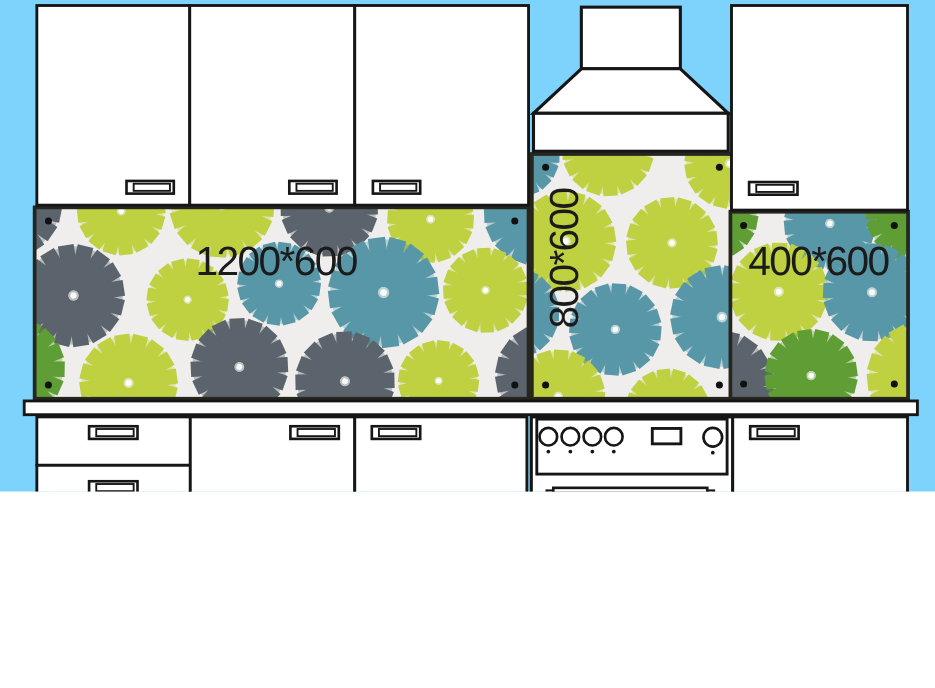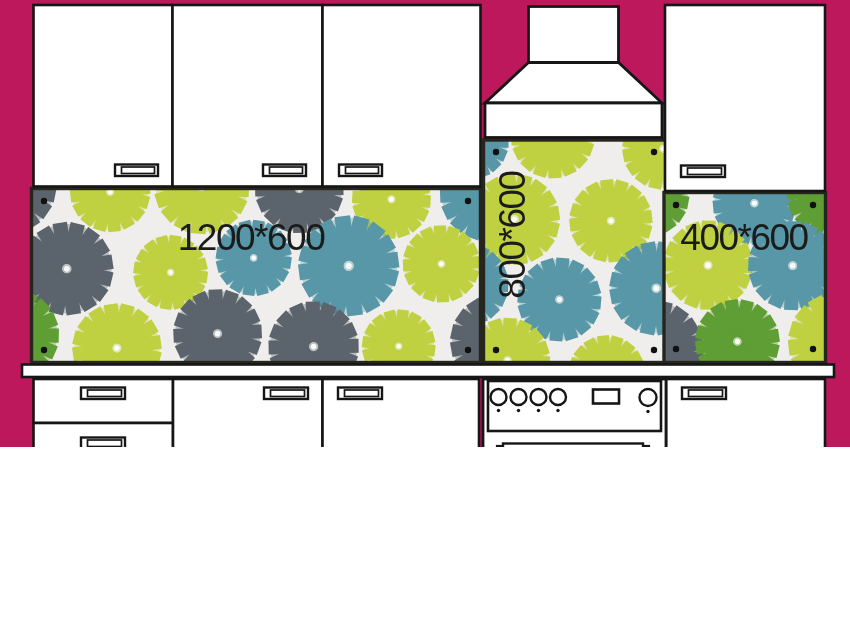--- a/index.html
+++ b/index.html
@@ -1,19 +1,19 @@
 <!DOCTYPE html>
 <html><head>
 <meta charset="utf-8">
 <style>
   html,body{margin:0;padding:0;background:#ffffff;}
   .stage{
     position:relative;
     width:850px;height:447px;
-    background:#be185d;
+    background:#7dd3fc;
     overflow:hidden;
     font-family:"Liberation Sans",sans-serif;
   }
   svg text{
     font-family:"Liberation Sans",sans-serif;
     font-weight:400;
   }
   .size-label{
     font-size:37px;
     letter-spacing:-1.5px;

